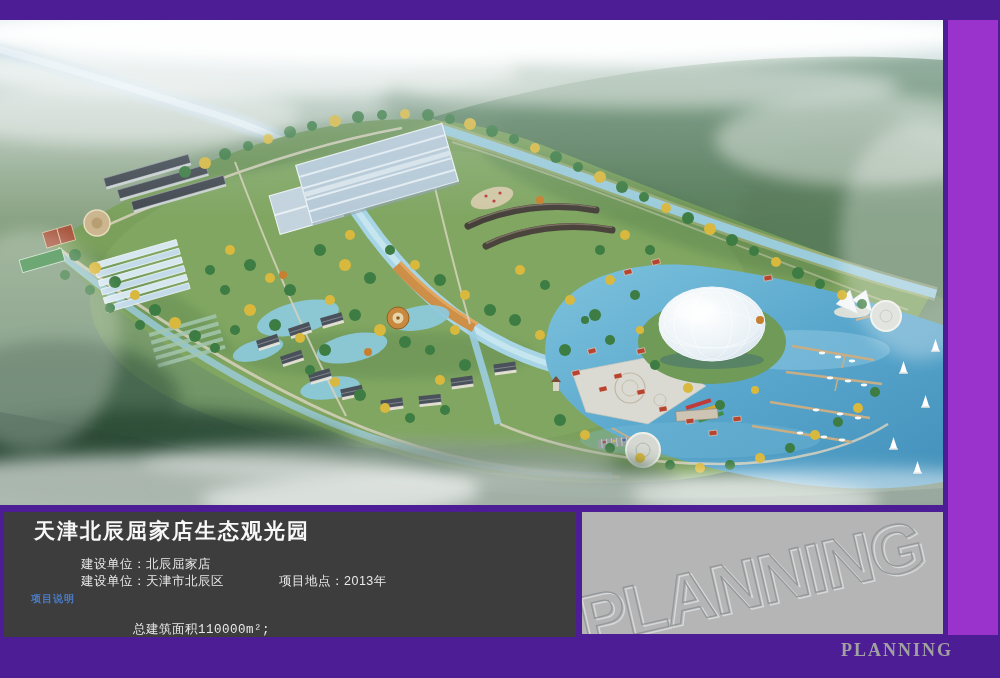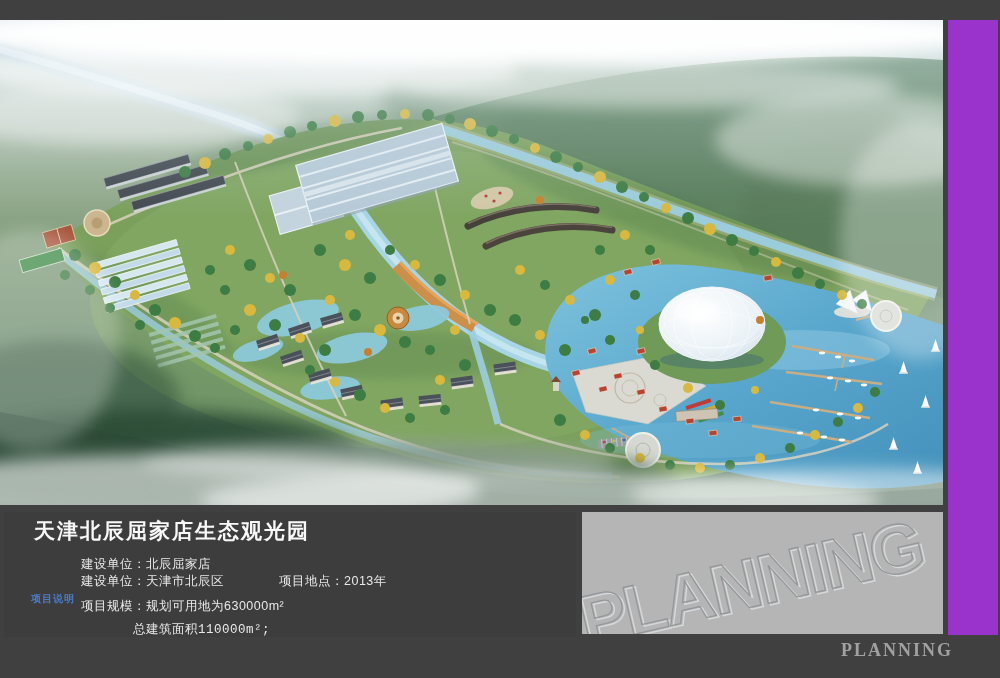--- a/index.html
+++ b/index.html
@@ -1,17 +1,17 @@
 <!DOCTYPE html>
 <html><head>
 <meta charset="utf-8">
 <style>
   html,body{margin:0;padding:0;background:#ffffff;}
   body{width:1000px;height:678px;overflow:hidden;font-family:"Liberation Sans",sans-serif;}
-  .board{position:relative;width:1000px;height:678px;background:#404040;}
+  .board{position:relative;width:1000px;height:678px;background:#4c1d95;}
   .abs{position:absolute;}
   .render{left:0;top:20px;width:943px;height:485px;overflow:hidden;background:#9fb4a8;}
   .render svg{display:block;}
   .accent{left:948px;top:20px;width:50px;height:615px;background:#9a33cc;}
   .info{left:4px;top:512px;width:572px;height:125px;background:#3d3d3d;}
   .info .title{position:absolute;left:30px;top:5px;font-size:21px;font-weight:bold;
     color:#f8f8f8;letter-spacing:2px;white-space:nowrap;}
   .info .lbl{position:absolute;left:27px;top:36px;font-size:10px;font-weight:bold;
     color:#4a7cc7;letter-spacing:1px;white-space:nowrap;margin-top:44px;}
   .info .r{position:absolute;font-size:12.5px;color:#e9e9e9;letter-spacing:0.5px;white-space:nowrap;}
@@ -529,21 +529,20 @@
   </div>
 
   <div class="abs accent"></div>
 
   <div class="abs info">
     <div class="title">天津北辰屈家店生态观光园</div>
     <div class="lbl">项目说明</div>
     <div class="r r1">建设单位：北辰屈家店</div>
     <div class="r r2">建设单位：天津市北辰区</div>
     <div class="r r2b">项目地点：2013年</div>
-    <div class="r r3">项目规模：规划可用地为630000m²</div>
     <div class="r r4">总建筑面积110000m²;</div>
   </div>
 
   <div class="abs wmpanel">
     <svg width="361" height="122" viewBox="0 0 361 122" xmlns="http://www.w3.org/2000/svg">
       <g transform="rotate(-13 180 61)">
         <text x="-8" y="92" transform="translate(2,2)" fill="none" stroke="#d6d8d9" stroke-width="1.4">PLANNING</text>
         <text x="-8" y="92" fill="none" stroke="#94989a" stroke-width="1.3">PLANNING</text>
       </g>
     </svg>

